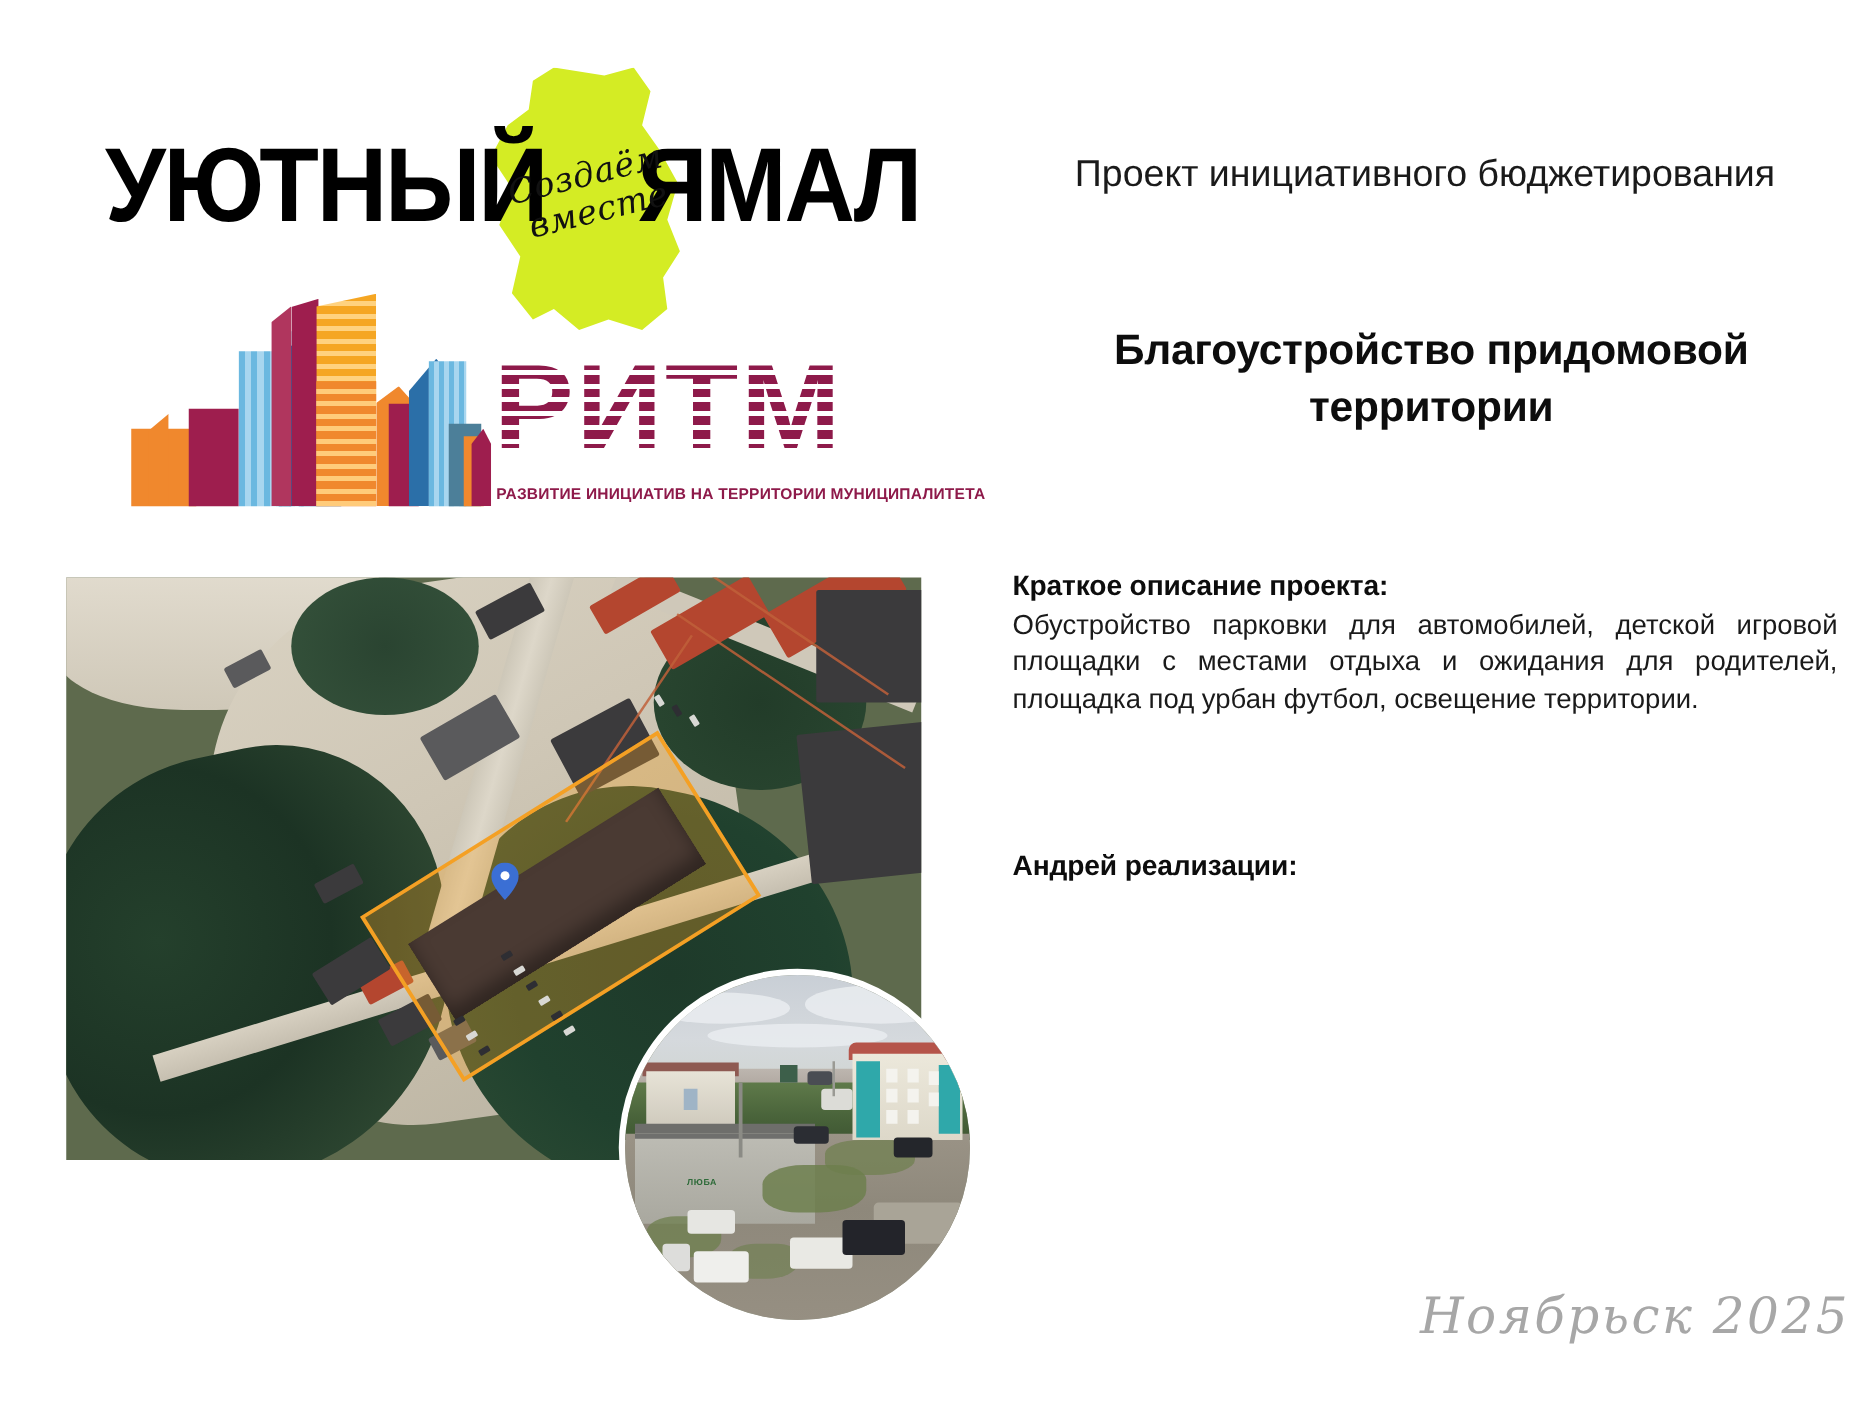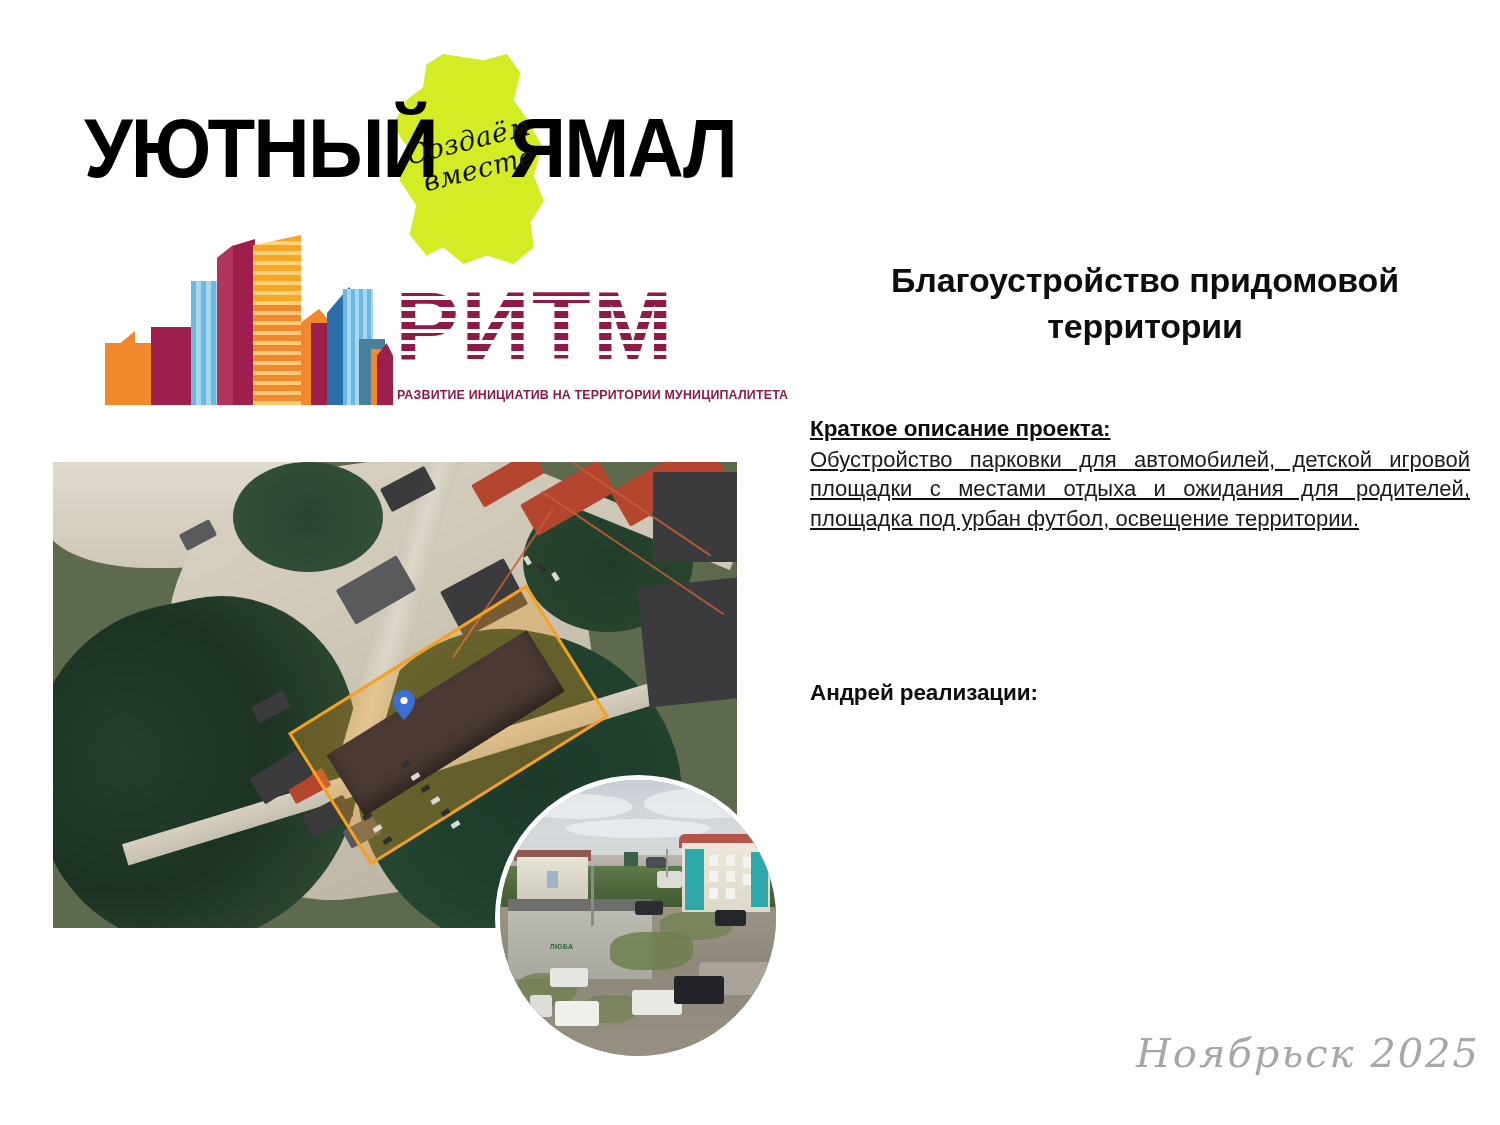--- a/index.html
+++ b/index.html
@@ -209,21 +209,21 @@
   }
   .block{position:absolute;left:20px;width:660px;}
   .blk-head{
     font-size:22.5px;font-weight:700;color:#0d0d0d;margin-bottom:3px;
     letter-spacing:-0.1px;
   }
   .blk-body{
     font-size:22px;line-height:1.34;color:#1a1a1a;font-weight:400;
   }
   .blk-body.justify{text-align:justify;}
-  #desc-block{top:416px;text-decoration:underline;}
+  #desc-block{top:456px;}
   #place-block{top:680px;}
   #init-block{top:860px;}
   .hand-date{
     position:absolute;left:300px;top:1030px;width:390px;
     text-align:right;
     font-family:"DejaVu Serif", serif;font-style:italic;
     font-size:40px;color:#a7a7a7;letter-spacing:2px;
   }
 </style>
 </head>
@@ -384,20 +384,21 @@
       <div class="ph-car" style="left:53%;top:28%;width:7%;height:4%;background:#4a4d53;"></div>
       <div class="ph" style="left:45%;top:26%;width:5%;height:5%;background:#3d5f4a;"></div>
       <div class="ph" style="left:33%;top:31%;width:1.2%;height:22%;background:#8b8b85;"></div>
       <div class="ph" style="left:60%;top:25%;width:1%;height:10%;background:#9a9a94;"></div>
     </div>
 
   </div>
 
   <div class="right-col">
 
+    <div class="subtitle">Проект инициативного бюджетирования</div>
     <div class="main-title">Благоустройство придомовой территории</div>
 
     <div class="block" id="desc-block">
       <div class="blk-head">Краткое описание проекта:</div>
       <div class="blk-body justify">Обустройство парковки для автомобилей, детской игровой площадки с местами отдыха и ожидания для родителей, площадка под урбан футбол, освещение территории.</div>
     </div>
 
     <div class="block" id="place-block">
       <div class="blk-head">Андрей реализации:</div>
     </div>

